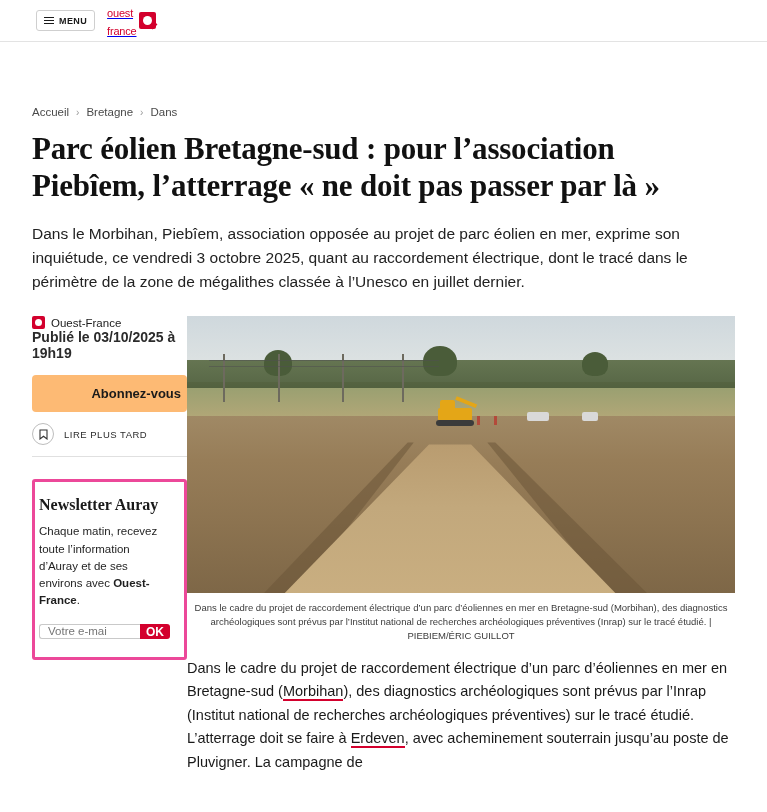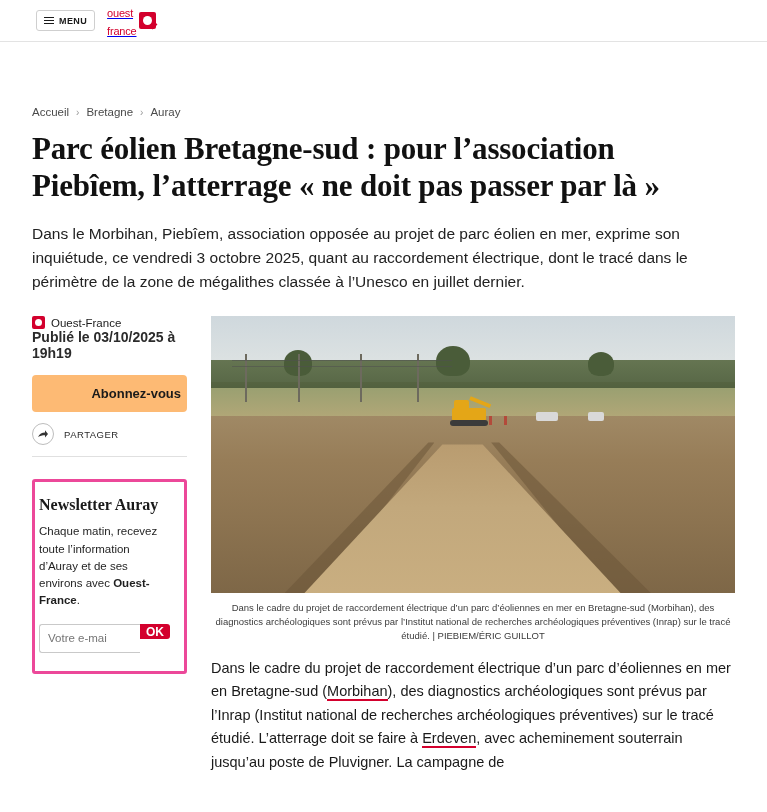--- a/index.html
+++ b/index.html
@@ -113,21 +113,20 @@
   .standfirst {
     font-size: 15.5px;
     line-height: 1.55;
     margin: 18px 0 0 0;
     color: #222;
   }
 
   
   .cols {
     display: flex;
-    gap: 24px;
     margin-top: 22px;
   }
   .col-left { width: 155px; flex: 0 0 155px; }
   .col-right { flex: 1 1 auto; min-width: 0; }
 
   .byline {
     display: flex;
     align-items: center;
     gap: 6px;
     font-size: 11.5px;
@@ -210,21 +209,21 @@
     margin: 0;
   }
   .nl-text b { font-weight: bold; }
   .nl-form {
     display: flex;
     margin-top: 14px;
   }
   .nl-input {
     flex: 1 1 auto;
     min-width: 0;
-    height: 29px;
+    height: 15px;
     border: 1px solid #c9c9c9;
     border-right: 0;
     border-radius: 3px 0 0 3px;
     padding: 0 8px;
     font-size: 11.5px;
     color: #6a6a6a;
     font-family: "Liberation Sans", sans-serif;
     background: #fff;
   }
   .nl-ok {
@@ -347,49 +346,49 @@
   </a>
 </div>
 
 <div class="page">
 
   <nav class="breadcrumb">
     <a href="#">Accueil</a>
     <span class="crumb-sep">›</span>
     <a href="#">Bretagne</a>
     <span class="crumb-sep">›</span>
-    <a href="#">Auray</a>
+    <a href="#">Dans</a>
   </nav>
 
   <h1 class="headline">Parc éolien Bretagne-sud : pour l’association Piebîem, l’atterrage « ne doit pas passer par là »</h1>
 
   <p class="standfirst">Dans le Morbihan, Piebîem, association opposée au projet de parc éolien en mer, exprime son inquiétude, ce vendredi 3 octobre 2025, quant au raccordement électrique, dont le tracé dans le périmètre de la zone de mégalithes classée à l’Unesco en juillet dernier.</p>
 
   <div class="cols">
 
     <aside class="col-left">
 
       <div class="byline">
         <span class="byline-mark"></span>
         <span>Ouest-France</span>
       </div>
 
       <div class="pubdate">Publié le 03/10/2025 à 19h19</div>
 
       <button class="subscribe-btn">Abonnez-vous</button>
 
-
       <div class="action-row">
         <span class="act-icon">
-          <svg width="12" height="11" viewBox="0 0 12 11" aria-hidden="true">
-            <path d="M1 8c1.5-3.5 4-4.5 7-4.6V1.2L11 5 8 8.6V6.3C5.4 6.3 3 6.8 1 8z" fill="#333"></path>
+          <svg width="9" height="11" viewBox="0 0 9 11" aria-hidden="true">
+            <path d="M1 1h7v9L4.5 7.3 1 10z" fill="none" stroke="#333" stroke-width="1.1"></path>
           </svg>
         </span>
-        <span class="act-label">PARTAGER</span>
+        <span class="act-label">LIRE PLUS TARD</span>
       </div>
+
 
       <section class="newsletter">
         <h2 class="nl-title">Newsletter Auray</h2>
         <p class="nl-text"><span>Chaque matin, recevez toute l’information d’Auray et de ses environs avec </span><b>Ouest-France</b><span>.</span></p>
         <form class="nl-form">
           <input class="nl-input" type="text" placeholder="Votre e-mai" style="">
           <button class="nl-ok">OK</button>
         </form>
       </section>
     </aside>

